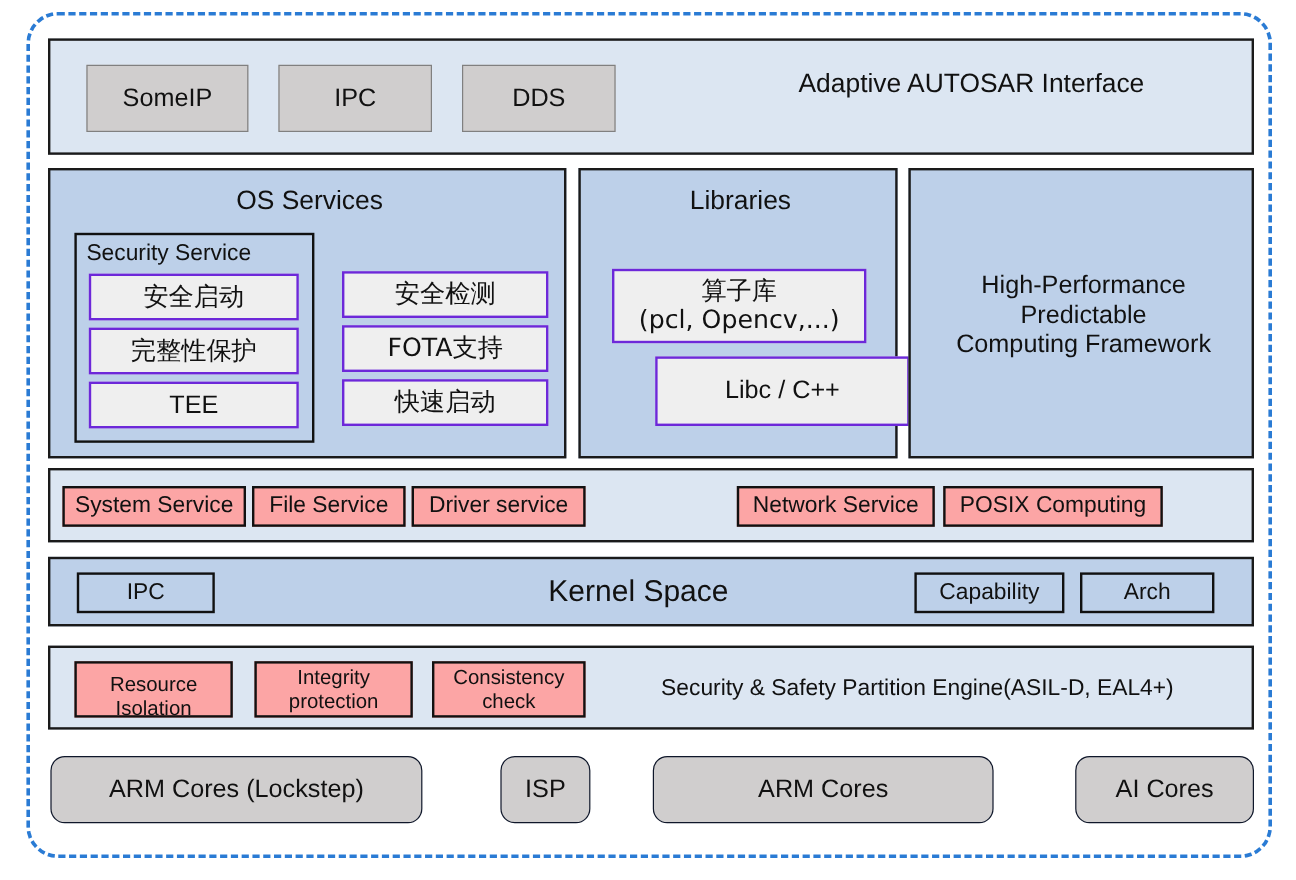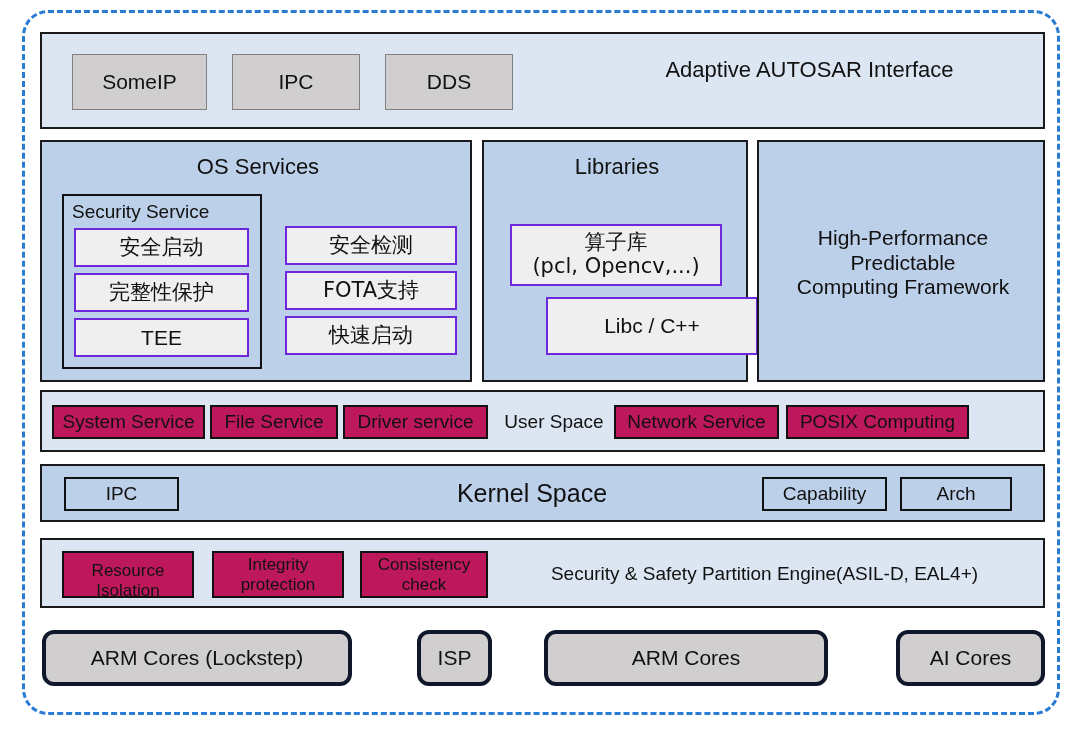--- a/index.html
+++ b/index.html
@@ -58,26 +58,26 @@
     background: #d0cece;
     border: 1px solid #808080;
   }
   
   .chip-lightgray {
     background: #efefef;
     border: 2px solid #6d28d9;
   }
   
   .chip-outline {
-    background: #be185d;
+    background: #fca5a5;
     border: 2px solid #111111;
   }
   .chip-round {
     background: #d0cece;
-    border: 4px solid #0f172a;
+    border: 1px solid #0f172a;
     border-radius: 12px;
   }
 
   .label {
     position: absolute;
     display: flex;
     align-items: center;
     justify-content: center;
     text-align: center;
     line-height: 1.18;
@@ -167,21 +167,20 @@
     <div class="chip chip-outline t-19" style="left:10px; top:13px; width:153px; height:34px;">
       <span>System Service</span>
     </div>
     <div class="chip chip-outline t-19" style="left:168px; top:13px; width:128px; height:34px;">
       <span>File Service</span>
     </div>
     <div class="chip chip-outline t-19" style="left:301px; top:13px; width:145px; height:34px;">
       <span>Driver service</span>
     </div>
 
-    <div class="label t-19" style="left:452px; top:13px; width:120px; height:34px;">User Space</div>
 
     <div class="chip chip-outline t-19" style="left:572px; top:13px; width:165px; height:34px;">
       <span>Network Service</span>
     </div>
     <div class="chip chip-outline t-19" style="left:744px; top:13px; width:183px; height:34px;">
       <span>POSIX Computing</span>
     </div>
   </div>
 
   <div class="panel panel-blue" style="left:40px; top:464px; width:1005px; height:58px;">

